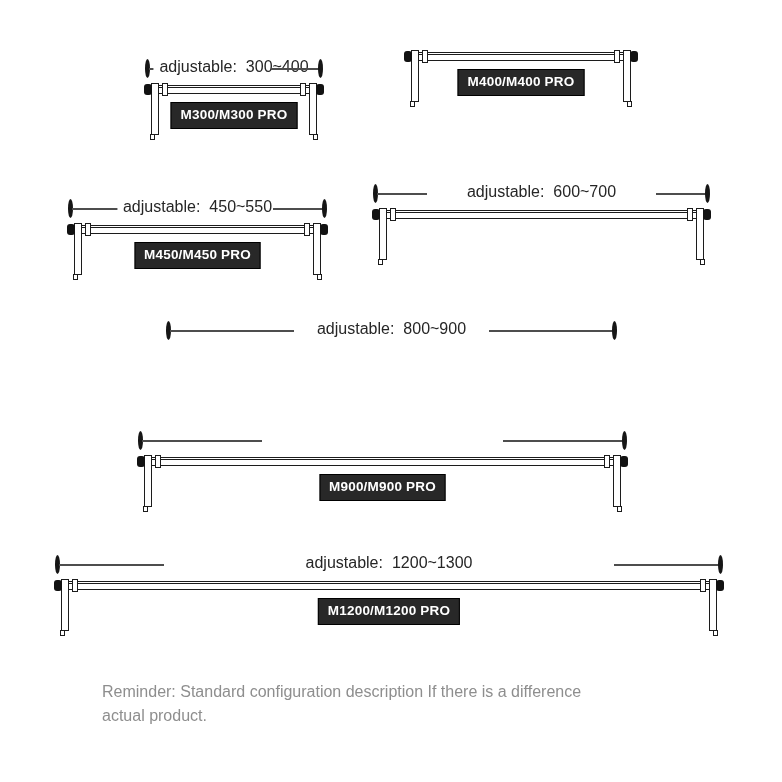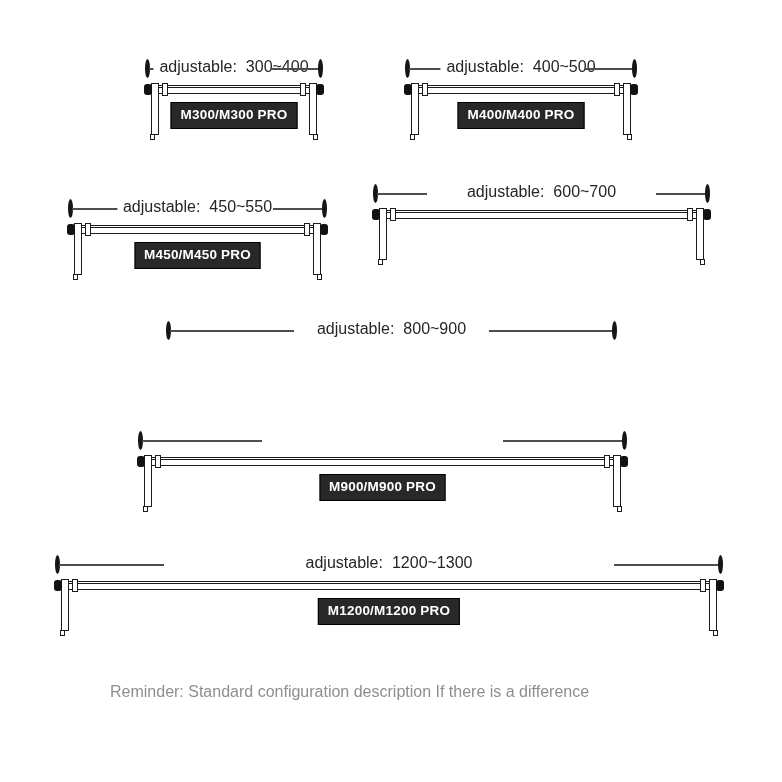--- a/index.html
+++ b/index.html
@@ -61,21 +61,21 @@
     position:absolute;top:17px;left:50%;transform:translateX(-50%);
     background:#282828;border:1px solid #000000;color:#ffffff;
     font-size:13.5px;font-weight:bold;line-height:1;letter-spacing:.2px;
     padding:5px 9px 6px;white-space:nowrap;
   }
   
   .reminder{
     position:absolute;left:102px;top:680px;margin:0;
     font-size:16px;line-height:24px;color:#8e8e8e;
   }
-  .reminder .rl{display:block;margin-left:8px;}
+  .reminder .rl{display:block;}
 </style>
 </head>
 <body>
 
 <div class="canvas">
 
   <section class="product" style="left:145px;top:52px;width:178px">
     <div class="dim">
       <span class="tick tl"></span>
       <span class="dline dl" style="width:48px"></span>
@@ -93,27 +93,20 @@
       <span class="leg lr">
           <span class="foot"></span>
         </span>
       <span class="cap cl"></span>
       <span class="cap cr"></span>
       <span class="plabel">M300/M300 PRO</span>
     </div>
   </section>
 
   <section class="product" style="left:405px;top:52px;width:232px">
-    <div class="dim">
-      <span class="tick tl"></span>
-      <span class="dline dl" style="width:48px"></span>
-      <span class="dtext"><span class="pfx">adjustable:</span><span class="rng">400~500</span></span>
-      <span class="dline dr" style="width:48px"></span>
-      <span class="tick tr"></span>
-    </div>
     <div class="rod">
       <span class="tube"></span>
       <span class="collar col-l"></span>
       <span class="collar col-r"></span>
       <span class="leg ll">
           <span class="foot"></span>
         </span>
       <span class="leg lr">
           <span class="foot"></span>
         </span>
@@ -222,15 +215,16 @@
           <span class="foot"></span>
         </span>
       <span class="cap cl"></span>
       <span class="cap cr"></span>
       <span class="plabel">M1200/M1200 PRO</span>
     </div>
   </section>
 
   <p class="reminder">
     <span class="rl">Reminder: Standard configuration description If there is a difference</span>
+    <span class="rl">actual product.</span>
   </p>
 
 </div>
 
 </body></html>

